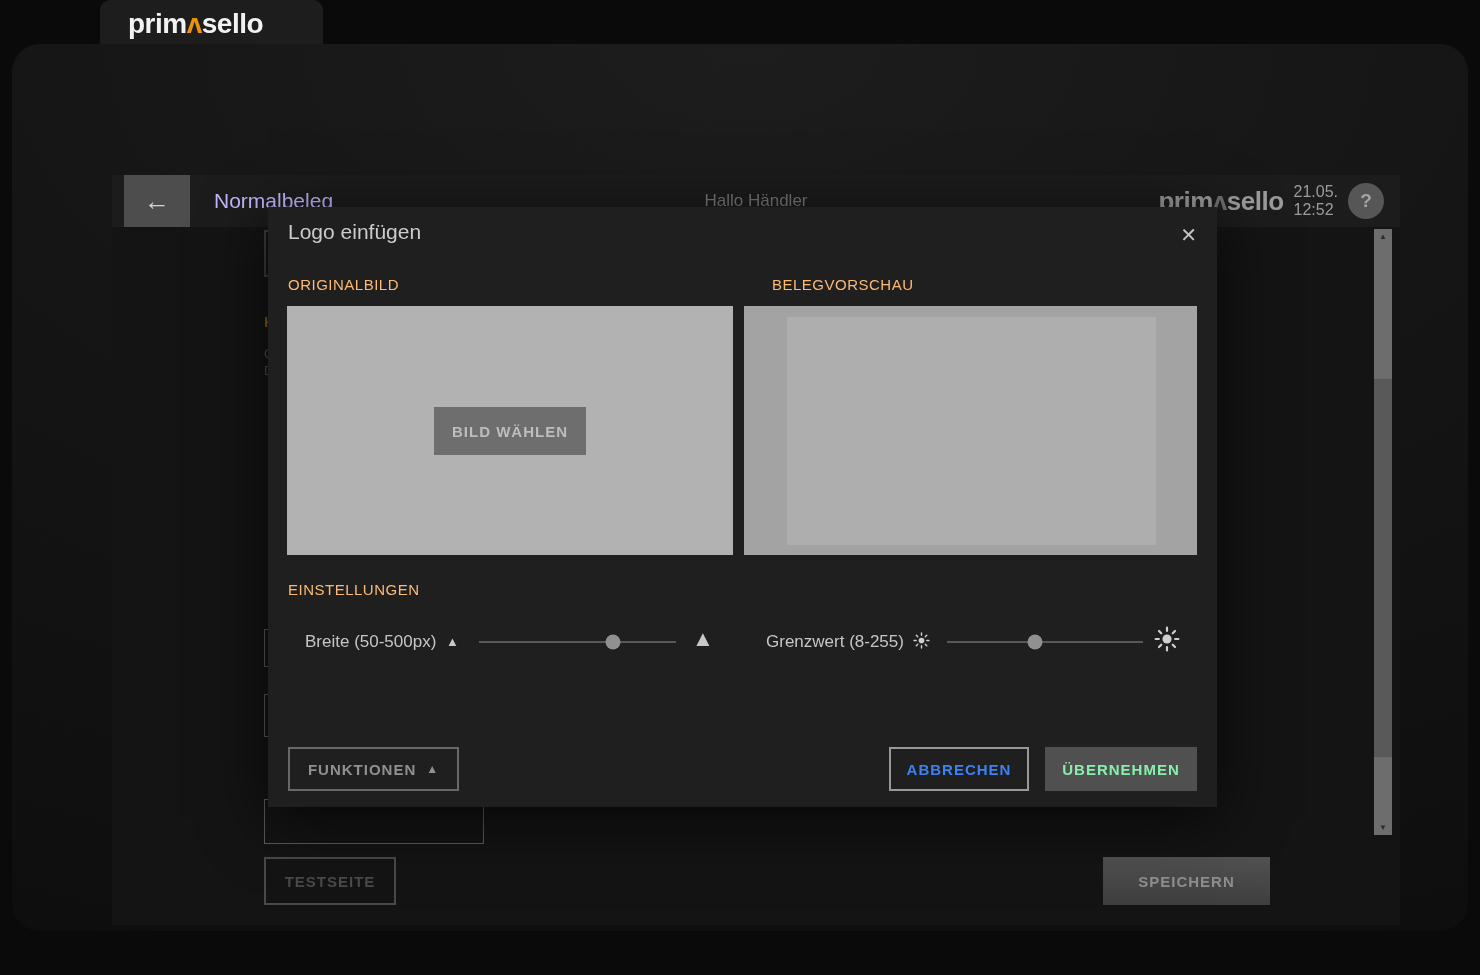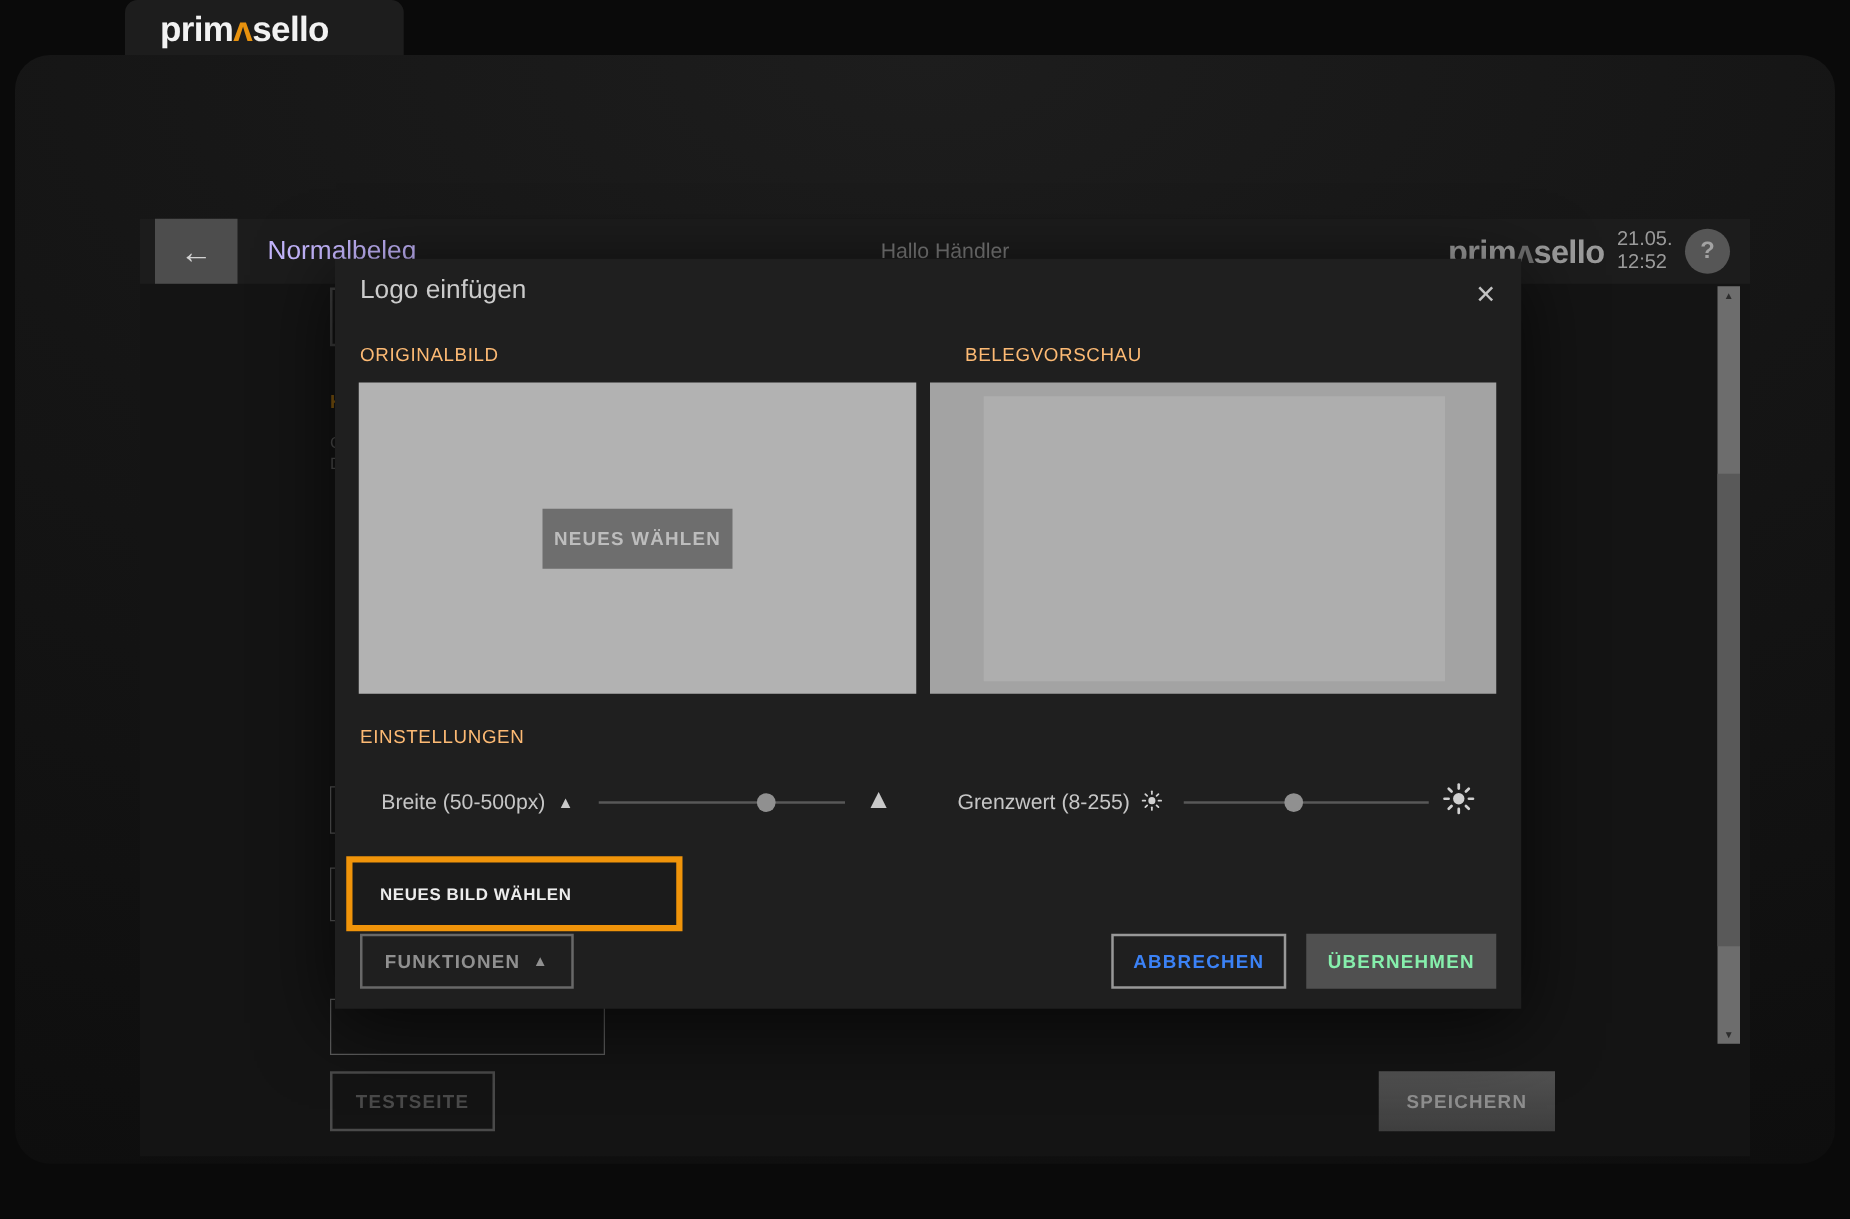--- a/index.html
+++ b/index.html
@@ -50,21 +50,21 @@
   .frag-section { position:absolute; left:152px; top:138px; color:#84590f;
                   font-weight:bold; font-size:15px; letter-spacing:.5px; }
   .frag-line1 { position:absolute; left:152px; top:171px; color:#4f4f4f; font-size:13px; }
   .frag-line2 { position:absolute; left:152px; top:188px; color:#4f4f4f; font-size:13px; }
   .ghost-box { position:absolute; left:152px; width:220px; border:1px solid #5c5c5c; }
   .gb1 { top:454px; height:38px; }
   .gb2 { top:519px; height:43px; }
   .gb3 { top:624px; height:45px; }
   .btn-testpage { left:152px; top:682px; width:132px; height:48px;
                   border-color:#4a4a4a; color:#4a4a4a; }
-  .btn-save { position:absolute; left:991px; top:682px; width:141px; height:48px;
+  .btn-save { position:absolute; left:991px; top:682px; width:167px; height:48px;
               background:linear-gradient(#525252,#3e3e3e); color:#8f8f8f;
               display:flex; align-items:center; justify-content:center;
               font-weight:bold; font-size:15px; letter-spacing:1px; }
 
   
   .scrollbar { position:absolute; left:1262px; top:54px; width:18px; height:606px;
                background:#6d6d6d; z-index:30; }
   .sb-arrow { position:absolute; left:0; width:18px; height:15px; color:#2d2d2d; font-size:8px;
               display:flex; align-items:center; justify-content:center; cursor:pointer; }
   .sb-up { top:0; } .sb-down { bottom:0; }
@@ -172,21 +172,21 @@
   </div>
 
   <div class="modal">
     <div class="modal-title">Logo einfügen</div>
     <div class="modal-close">✕</div>
 
     <div class="sec-label lbl-original">ORIGINALBILD</div>
     <div class="sec-label lbl-preview">BELEGVORSCHAU</div>
 
     <div class="canvas-left">
-      <button class="btn-choose">NEUES WÄHLEN</button>
+      <button class="btn-choose">BILD WÄHLEN</button>
     </div>
     <div class="canvas-right">
       <div class="inner"></div>
     </div>
 
     <div class="sec-label lbl-settings">EINSTELLUNGEN</div>
 
     <div class="slider-label wlabel">Breite (50-500px)</div>
     <div class="tri tri-small">▲</div>
     <div class="track track-w">
@@ -218,23 +218,20 @@
           <line x1="12" y1="19.5" x2="12" y2="22.5"></line>
         <line x1="1.5" y1="12" x2="4.5" y2="12"></line>
           <line x1="19.5" y1="12" x2="22.5" y2="12"></line>
         <line x1="4.6" y1="4.6" x2="6.7" y2="6.7"></line>
           <line x1="17.3" y1="17.3" x2="19.4" y2="19.4"></line>
         <line x1="4.6" y1="19.4" x2="6.7" y2="17.3"></line>
           <line x1="17.3" y1="6.7" x2="19.4" y2="4.6"></line>
       </svg>
     </div>
 
-    <div class="menu-item-hl">
-      <span>NEUES BILD WÄHLEN</span>
-    </div>
 
     <button class="mbtn btn-functions">
       <span>FUNKTIONEN</span>
       <span class="arrow">▲</span>
     </button>
     <button class="mbtn btn-cancel">ABBRECHEN</button>
     <button class="mbtn btn-apply">ÜBERNEHMEN</button>
   </div>
 
 </div>

